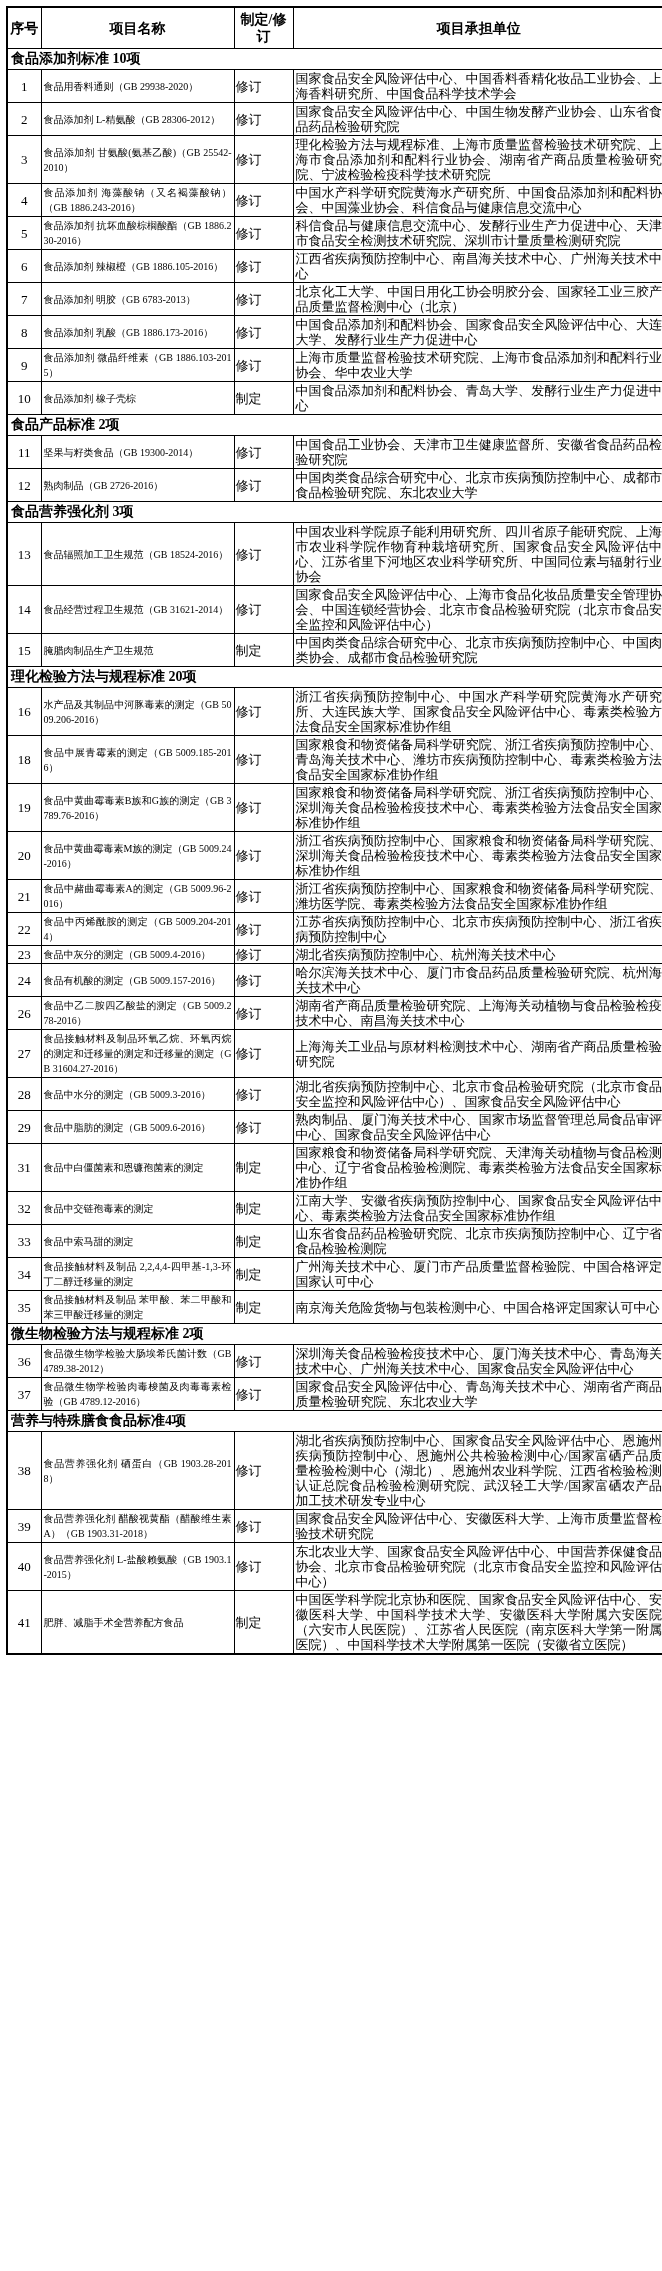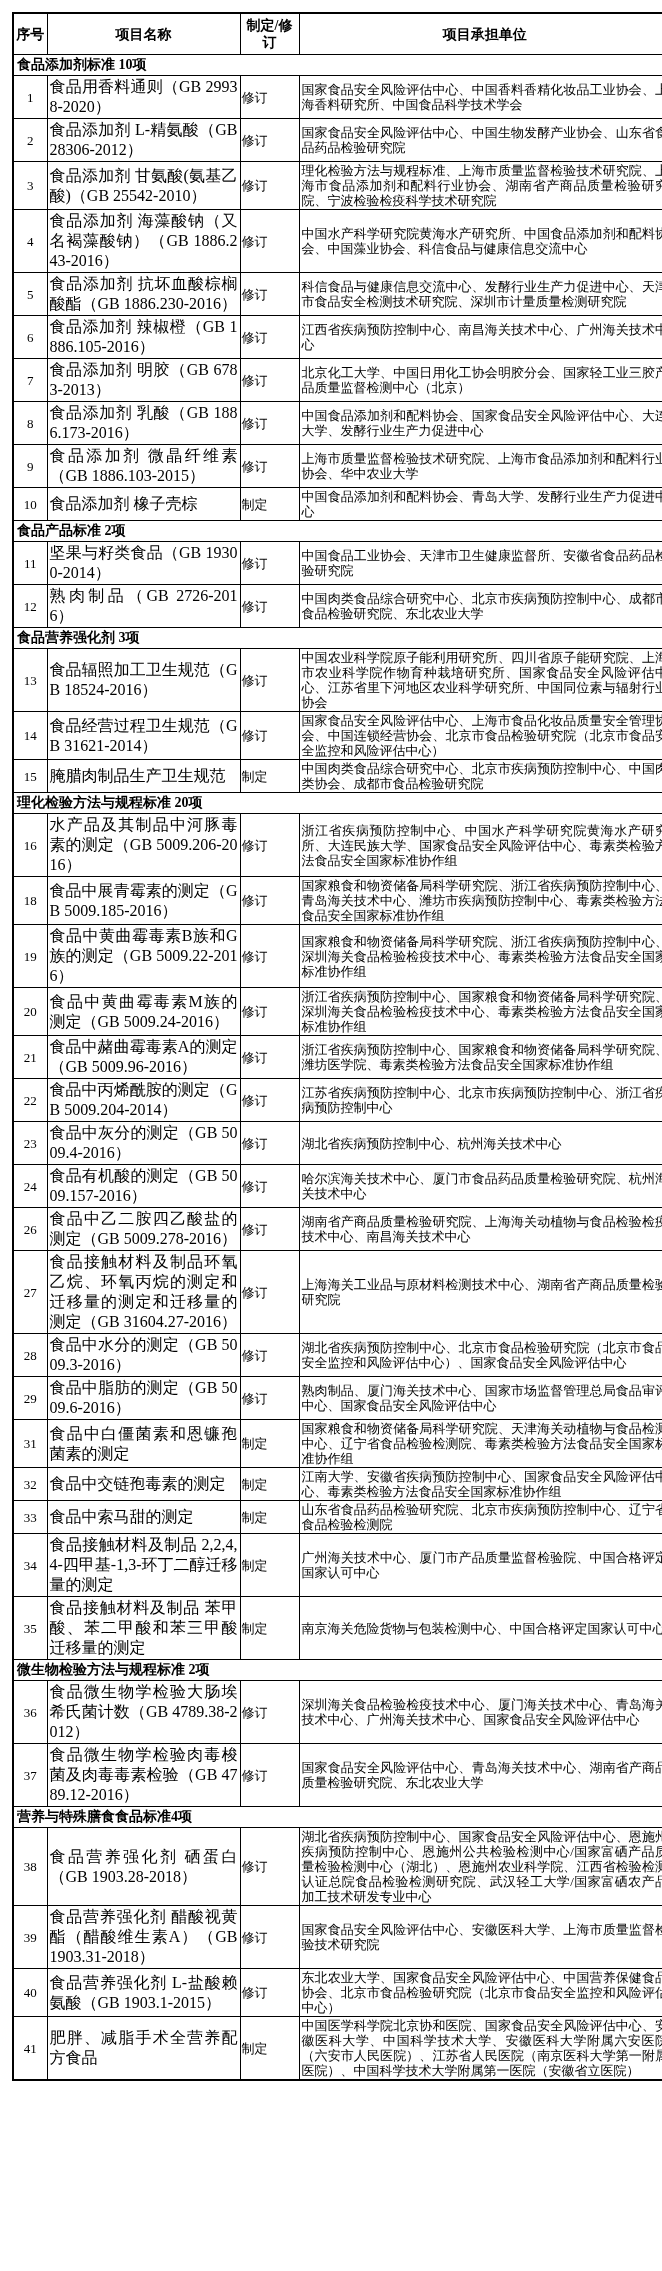--- a/index.html
+++ b/index.html
@@ -5,21 +5,21 @@
   html, body {
     margin: 0;
     padding: 0;
     background: #ffffff;
     color: #000000;
     font-family: "Liberation Serif", "DejaVu Serif", serif;
   }
   .page {
     width: 662px;
     box-sizing: border-box;
-    padding: 12px;
+    padding: 6px;
   }
   table.standards {
     width: 100%;
     border-collapse: collapse;
     table-layout: fixed;
     border: 2px solid #000;
   }
   table.standards th,
   table.standards td {
     border: 1px solid #000;
@@ -47,24 +47,24 @@
     line-height: 16px;
     margin-left: 48px;
   }
   td.seq {
     text-align: center;
     font-size: 13px;
     padding: 1px 1px;
     line-height: 15px;
   }
   td.name {
-    font-size: 16px;
+    font-size: 10px;
     text-align: justify;
     padding: 1px 2px;
-    line-height: 20px;
+    line-height: 15px;
   }
   td.type {
     text-align: left;
     font-size: 13px;
     padding: 1px 1px;
     line-height: 15px;
   }
   td.unit {
     font-size: 13px;
     text-align: justify;
@@ -201,21 +201,21 @@
           <td class="unit">浙江省疾病预防控制中心、中国水产科学研究院黄海水产研究所、大连民族大学、国家食品安全风险评估中心、毒素类检验方法食品安全国家标准协作组</td>
         </tr>
         <tr>
           <td class="seq">18</td>
           <td class="name">食品中展青霉素的测定（GB 5009.185-2016）</td>
           <td class="type">修订</td>
           <td class="unit">国家粮食和物资储备局科学研究院、浙江省疾病预防控制中心、青岛海关技术中心、潍坊市疾病预防控制中心、毒素类检验方法食品安全国家标准协作组</td>
         </tr>
         <tr>
           <td class="seq">19</td>
-          <td class="name">食品中黄曲霉毒素B族和G族的测定（GB 5009.22-2016）</td>
+          <td class="name">食品中黄曲霉毒素B族和G族的测定（GB 3789.76-2016）</td>
           <td class="type">修订</td>
           <td class="unit">国家粮食和物资储备局科学研究院、浙江省疾病预防控制中心、深圳海关食品检验检疫技术中心、毒素类检验方法食品安全国家标准协作组</td>
         </tr>
         <tr>
           <td class="seq">20</td>
           <td class="name">食品中黄曲霉毒素M族的测定（GB 5009.24-2016）</td>
           <td class="type">修订</td>
           <td class="unit">浙江省疾病预防控制中心、国家粮食和物资储备局科学研究院、深圳海关食品检验检疫技术中心、毒素类检验方法食品安全国家标准协作组</td>
         </tr>
         <tr>

